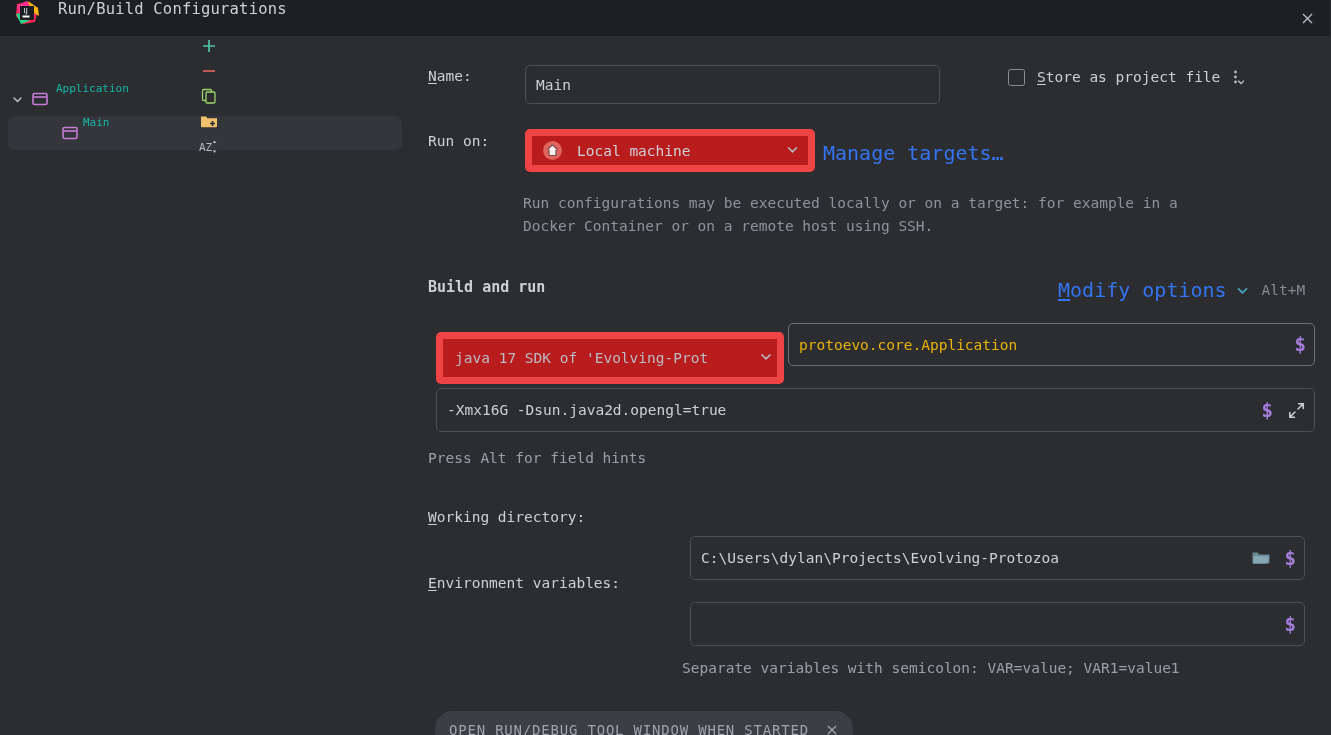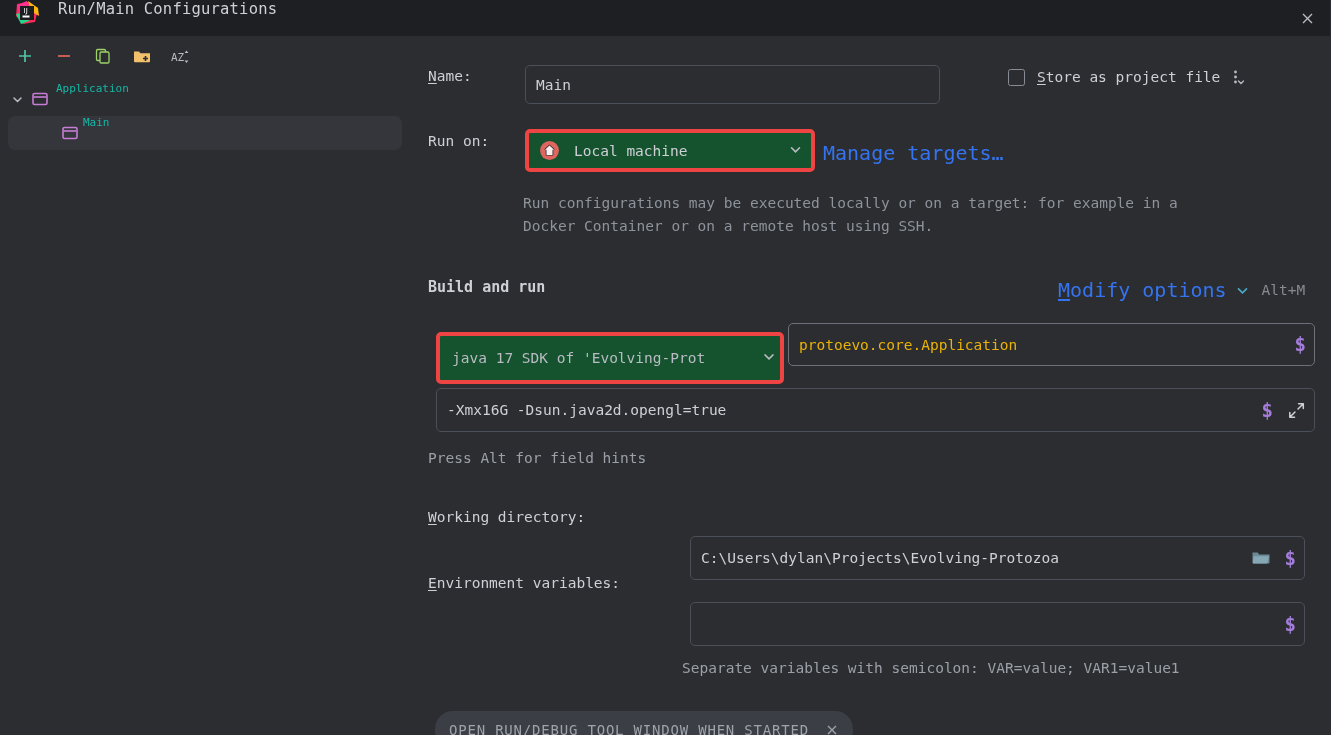--- a/index.html
+++ b/index.html
@@ -28,21 +28,21 @@
     color: #b9bcc4;
   }
   .win-close svg { display:block; }
 
   
   .leftpanel {
     position: absolute; left: 0; top: 36px; width: 410px; height: 699px;
     background: #2b2d30;
   }
   .toolbar {
-    height: 40px; display: flex; align-items: center; padding-left: 8px; gap: 5px;
+    height: 40px; display: flex; align-items: center; padding-left: 8px; gap: 5px; flex-direction: column;
   }
   .tb-btn {
     width: 34px; height: 32px; display: flex; align-items: center; justify-content: center;
     border-radius: 4px;
   }
   .tree { padding-top: 6px; }
   .tree-row {
     height: 34px; display: flex; 
     color: #14b8a6; font-size: 11px;
   }
@@ -74,21 +74,21 @@
     border-radius: 5px;
     color: #ced0d6;
     font-family: "DejaVu Sans Mono", "Liberation Mono", monospace;
     font-size: 14.5px;
     display: flex; align-items: center;
     padding: 0 10px;
   }
   .field.focused { border-color: #6c707a; }
 
   .combo {
-    background: #14532d; border: 4px solid #ef4444; border-radius: 5px;
+    background: #b91c1c; border: 7px solid #ef4444; border-radius: 5px;
     display: flex; align-items: center; color: #ced0d6; font-size: 14.5px;
     position: relative; overflow: hidden;
   }
   .combo .chev { position: absolute; right: 8px; top: 50%; transform: translateY(-50%); }
 
   .link { color: #3574f0; font-size: 20px; }
   .muted { color: #868a91; font-size: 14.5px; }
   .hinttext { color: #9ba0a8; font-size: 14.5px; }
   .desc { color: #8e939c; font-size: 14.5px; line-height: 23px; }
 
@@ -126,21 +126,21 @@
       <path d="M3 4 L14 2 L24 9 L21 22 L9 24 L2 16 Z" fill="#fe2857"></path>
       <path d="M13 2 L24 8 L23 15 L12 12 Z" fill="#ff318c"></path>
       <path d="M2 14 L12 11 L15 21 L7 24 Z" fill="#21d789"></path>
       <path d="M14 1 L24 8 L25 16 L17 11 Z" fill="#fdb60d"></path>
       <path d="M3 5 L13 1 L17 9 L5 14 Z" fill="#ff318c"></path>
       <rect x="6" y="6" width="14" height="14" fill="#1b1d21"></rect>
       <text x="9.6" y="13.2" font-family="DejaVu Sans, sans-serif" font-size="7" fill="#ffffff">IJ</text>
       <rect x="8.5" y="15.5" width="7" height="2" fill="#ffffff"></rect>
     </svg>
   </div>
-  <div class="title-text">Run/Main Configurations</div>
+  <div class="title-text">Run/Build Configurations</div>
   <div class="win-close">
     <svg width="15" height="15" viewBox="0 0 15 15">
       <path d="M3 3 L12 12 M12 3 L3 12" stroke="#b9bcc4" stroke-width="1.4" fill="none"></path>
     </svg>
   </div>
 </div>
 
 <div class="leftpanel">
 
   <div class="toolbar">

